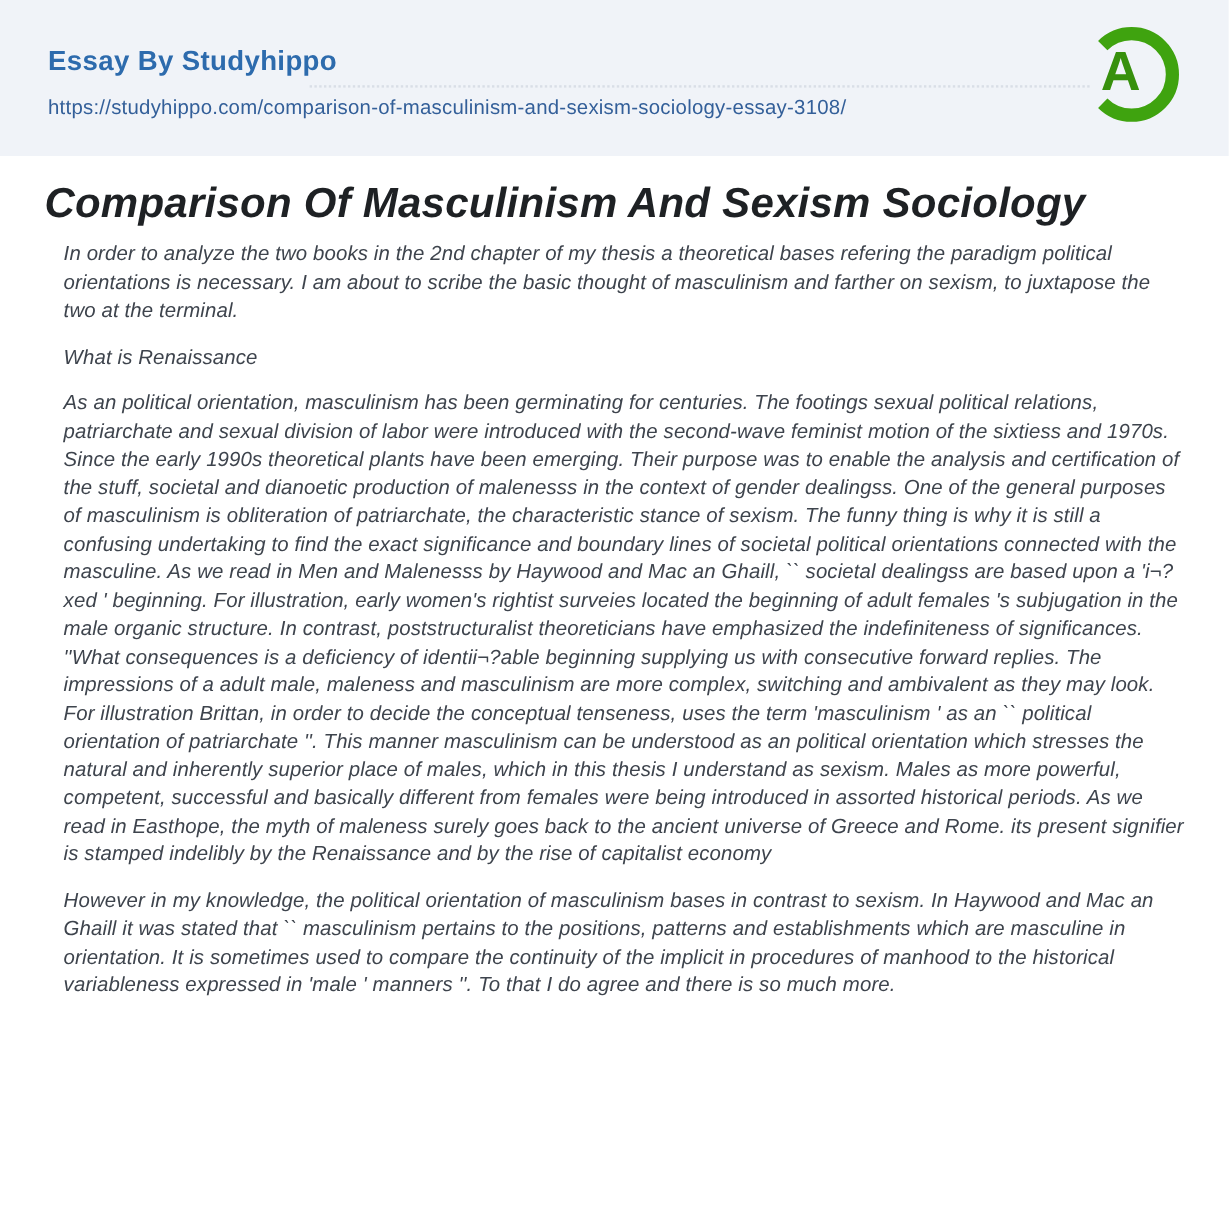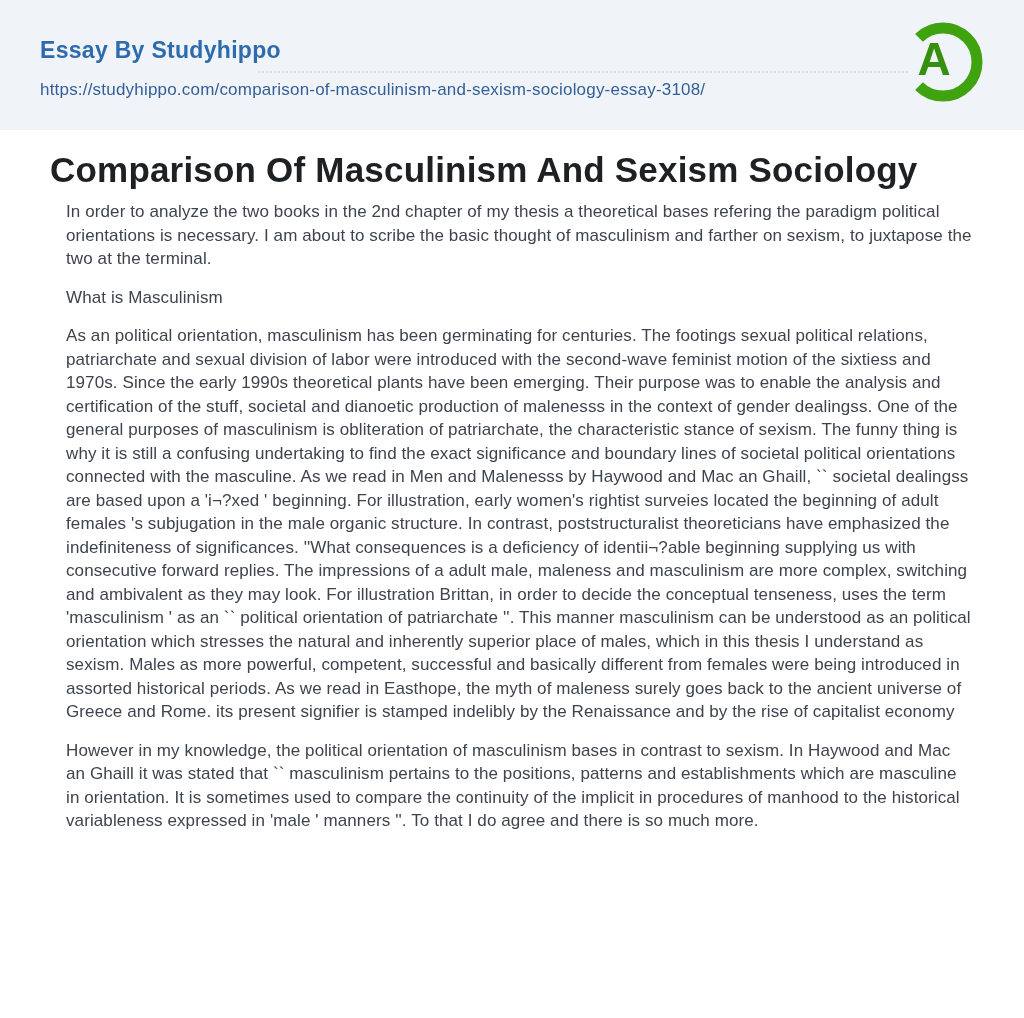--- a/index.html
+++ b/index.html
@@ -50,21 +50,22 @@
     border-top:2px dotted #d9dee6;
   }
   .logo{
     position:absolute;
     top:20px;
     right:39px;
     width:84px;
     height:84px;
   }
   .content{
-    padding:0 50px;
+    padding:0 37px;
+    font-style:italic;
   }
   .article-title{
     color:var(--title-color);
     font-size:35px;
     line-height:38px;
     font-weight:bold;
     letter-spacing:0.2px;
     margin:21px 0 11px 0;
   }
   .para, .section-heading{
@@ -92,19 +93,19 @@
       <text x="33" y="55" text-anchor="middle" font-family="Liberation Sans, sans-serif" font-size="46" font-weight="bold" fill="var(--logo-letter-green)">A</text>
     </svg>
   </div>
 </div>
 
 <div class="content">
   <h1 class="article-title">Comparison Of Masculinism And Sexism Sociology</h1>
 
   <p class="para">In order to analyze the two books in the 2nd chapter of my thesis a theoretical bases refering the paradigm political orientations is necessary. I am about to scribe the basic thought of masculinism and farther on sexism, to juxtapose the two at the terminal.</p>
 
-  <h2 class="section-heading">What is Masculinism</h2>
+  <h2 class="section-heading">What is Renaissance</h2>
 
   <p class="para">As an political orientation, masculinism has been germinating for centuries. The footings sexual political relations, patriarchate and sexual division of labor were introduced with the second-wave feminist motion of the sixtiess and 1970s. Since the early 1990s theoretical plants have been emerging. Their purpose was to enable the analysis and certification of the stuff, societal and dianoetic production of malenesss in the context of gender dealingss. One of the general purposes of masculinism is obliteration of patriarchate, the characteristic stance of sexism. The funny thing is why it is still a confusing undertaking to find the exact significance and boundary lines of societal political orientations connected with the masculine. As we read in Men and Malenesss by Haywood and Mac an Ghaill, `` societal dealingss are based upon a 'i¬?xed ' beginning. For illustration, early women's rightist surveies located the beginning of adult females 's subjugation in the male organic structure. In contrast, poststructuralist theoreticians have emphasized the indefiniteness of significances. ''What consequences is a deficiency of identii¬?able beginning supplying us with consecutive forward replies. The impressions of a adult male, maleness and masculinism are more complex, switching and ambivalent as they may look. For illustration Brittan, in order to decide the conceptual tenseness, uses the term 'masculinism ' as an `` political orientation of patriarchate ''. This manner masculinism can be understood as an political orientation which stresses the natural and inherently superior place of males, which in this thesis I understand as sexism. Males as more powerful, competent, successful and basically different from females were being introduced in assorted historical periods. As we read in Easthope, the myth of maleness surely goes back to the ancient universe of Greece and Rome.  its present signifier is stamped indelibly by the Renaissance and by the rise of capitalist economy</p>
 
   <p class="para">However in my knowledge, the political orientation of masculinism bases in contrast to sexism. In Haywood and Mac an Ghaill it was stated that `` masculinism pertains to the positions, patterns and establishments which are masculine in orientation. It is sometimes used to compare the continuity of the implicit in procedures of manhood to the historical variableness expressed in 'male ' manners ''. To that I do agree and there is so much more.</p>
 
 </div>
 
 </body></html>

